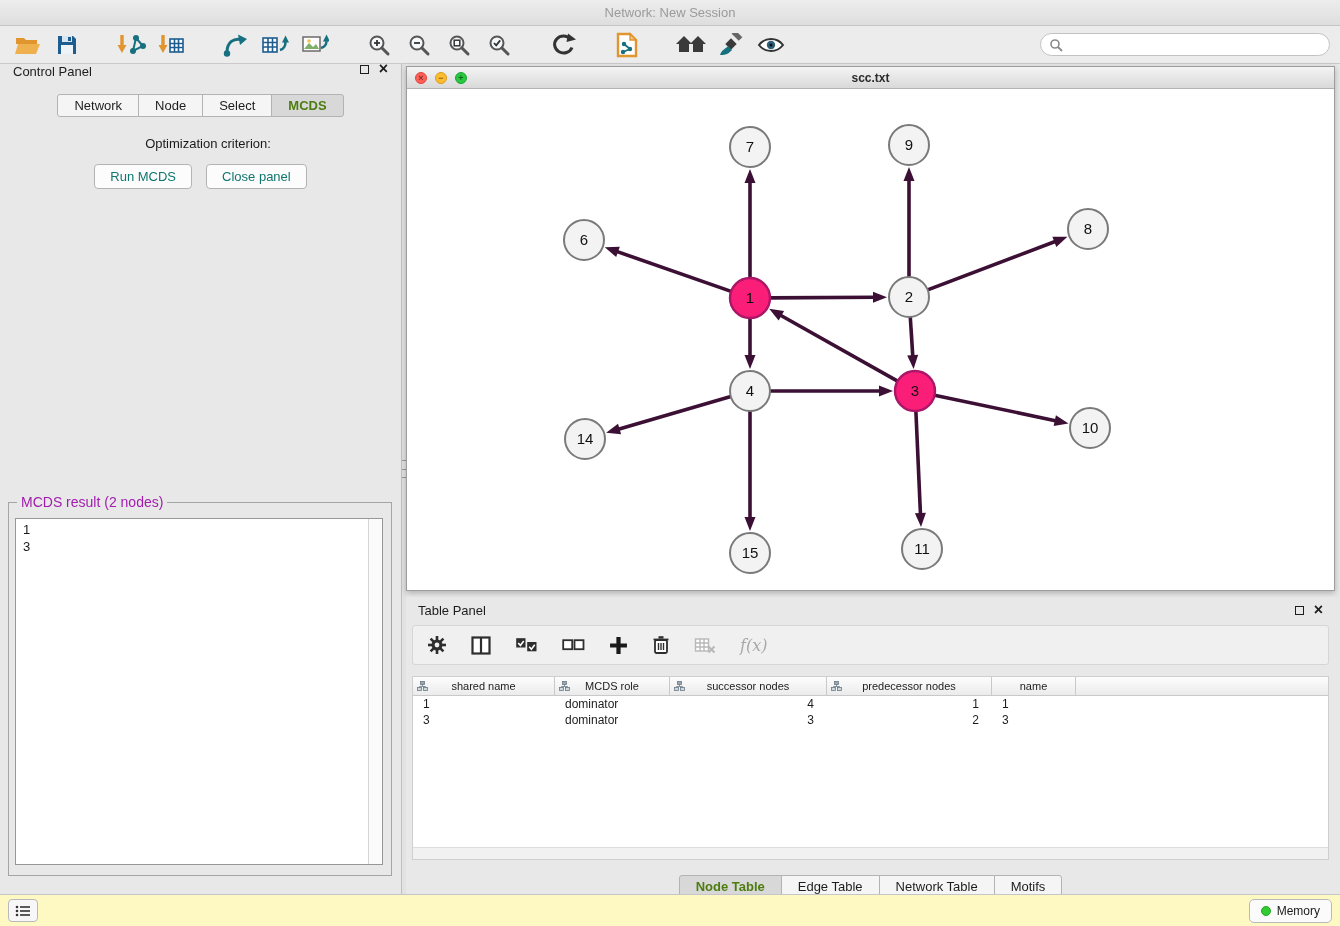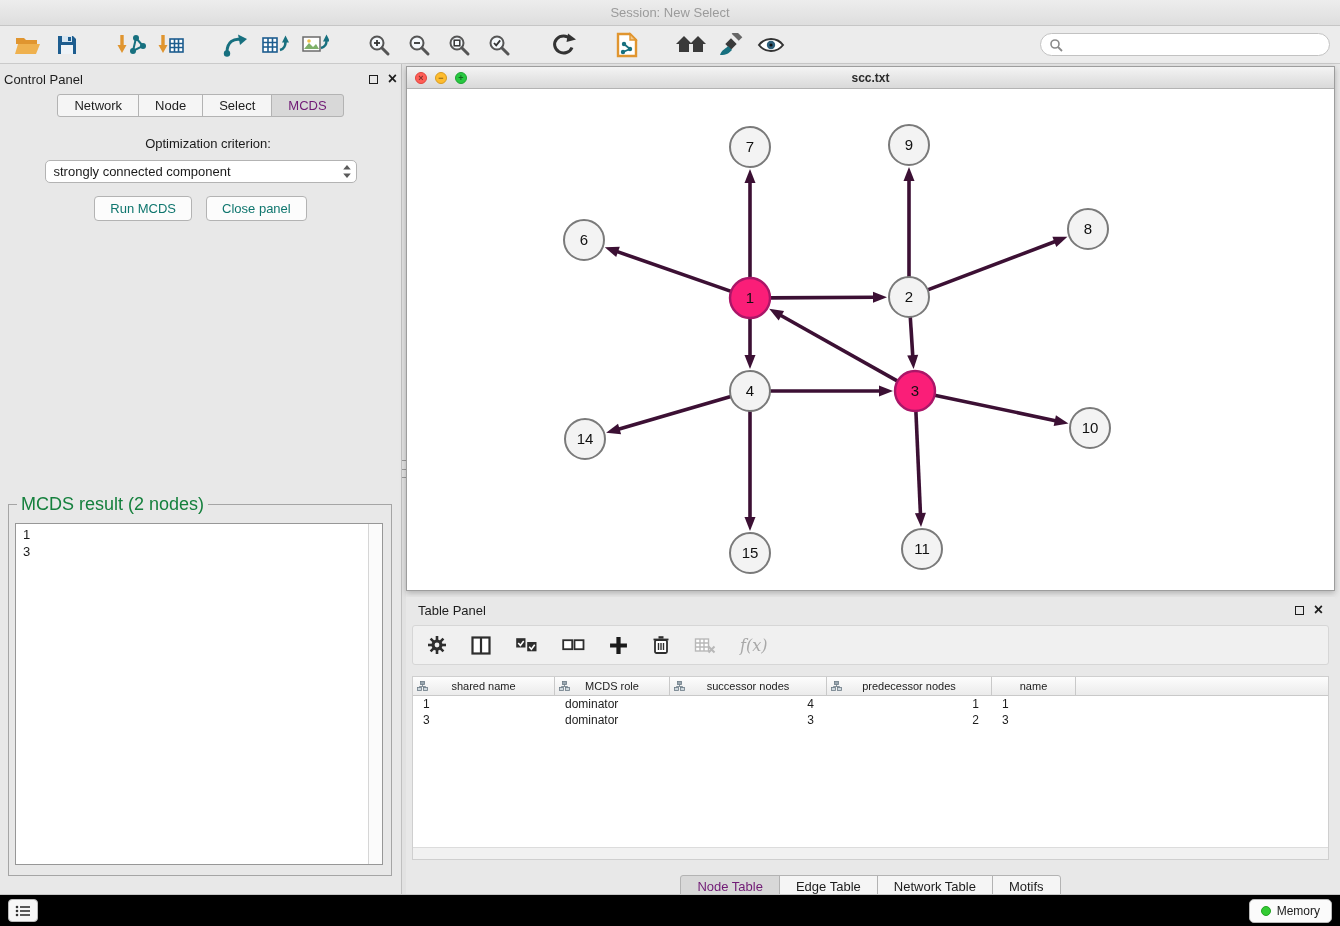--- a/index.html
+++ b/index.html
@@ -19,45 +19,45 @@
   .tb-group { display:flex; align-items:center; margin-right:24px; }
   .tb-btn { width:34px; height:30px; display:flex; align-items:center; justify-content:center; margin-right:6px; border-radius:4px; }
   .tb-btn svg { display:block; }
   .search-box { margin-left:auto; width:290px; height:23px; background:#fff;
     border:1px solid #c2c2c2; border-radius:12px; display:flex; align-items:center; padding:0 8px; }
   .search-box input { border:none; outline:none; flex:1; font-size:12px; margin-left:5px; background:transparent; font-family:"Liberation Sans",sans-serif; }
 
   
   .control-panel { position:absolute; left:0; top:64px; width:402px; height:830px;
     background:#e8e8e8; border-right:1px solid #c0c0c0; }
-  .panel-head { height:30px; display:flex; align-items:center; padding:0 4px; }
+  .panel-head { height:30px; display:flex; align-items:flex-start; padding:0 13px; }
   .panel-title { font-size:13px; color:#1d1d1d; }
   .win-btns { margin-left:auto; display:flex; align-items:center; gap:10px; }
   .win-square { width:9px; height:9px; border:1.5px solid #1d1d1d; display:inline-block; }
   .win-x { font-size:16px; font-weight:bold; color:#1d1d1d; line-height:10px; }
 
   .seg-tabs { display:flex; justify-content:center; }
   .seg-tab { border:1px solid #b3b3b3; background:#f5f5f5; padding:3px 16px; font-size:13px;
     margin-left:-1px; color:#1d1d1d; white-space:nowrap; }
   .seg-tab:first-child { border-radius:3px 0 0 3px; margin-left:0; }
   .seg-tab:last-child { border-radius:0 3px 3px 0; }
-  .seg-tab.active { background:#d8d8d8; color:#701a75; }
+  .seg-tab.active { background:#d8d8d8; color:#4d7c0f;font-weight:bold; }
 
   .opt-label { text-align:center; margin-top:19px; font-size:13px;margin-left:15px; }
   .dropdown { margin:9px auto 0; width:312px; height:23px; background:#fff;
     border:1px solid #b3b3b3; border-radius:5px; display:flex; align-items:center;
     padding:0 4px 0 8px; font-size:13px; }
   .dd-arrows { margin-left:auto; display:flex; align-items:center; }
   .btn-row { display:flex; justify-content:center; gap:14px; margin-top:13px; }
   .push-btn { background:#fcfcfc; border:1px solid #b3b3b3; border-radius:4px;
     padding:4px 15px; font-size:13px; color:#0f766e; }
 
   .result-fieldset { position:absolute; left:8px; top:430px; width:384px; height:382px;
     border:1px solid #a5a5a5; padding:4px; background:#e8e8e8; }
-  .result-fieldset legend { font-size:18px; padding:0 4px; margin-left:4px; color:#15803d; }
+  .result-fieldset legend { font-size:14px; padding:0 4px; margin-left:4px; color:#a21caf; }
   .result-list { position:absolute; left:6px; top:8px; right:8px; bottom:10px;
     background:#fff; border:1px solid #979797; font-size:13px; line-height:17px; padding:2px 0 0 7px; }
   .result-scroll { position:absolute; top:0; right:0; bottom:0; width:14px;
     border-left:1px solid #d6d6d6; background:#fbfbfb; }
 
   .divider { position:absolute; left:402px; top:64px; width:4px; height:830px; background:#e2e2e2; }
   .divider-grip { position:absolute; left:0; top:394px; width:4px; height:22px;
     display:flex; flex-direction:column; justify-content:space-between; padding:2px 0; }
   .divider-grip i { display:block; height:1px; background:#9a9a9a; }
 
@@ -98,32 +98,32 @@
   .trow { display:flex; height:16px; font-size:12px; line-height:16px; color:#1d1d1d; }
   .td { overflow:hidden; white-space:nowrap; }
   .td.a-l { padding-left:10px; text-align:left; }
   .td.a-r { padding-right:13px; text-align:right; }
   .tp-hscroll { position:absolute; left:0; right:0; bottom:0; height:12px;
     background:#f1f1f1; border-top:1px solid #dcdcdc; }
   .tp-tabs { position:absolute; left:0; right:0; top:266px; display:flex; justify-content:center;margin-top:12px; }
 
   
   .statusbar { position:absolute; left:0; top:894px; width:1340px; height:32px;
-    background:#000000; border-top:1px solid #c6c6c6; display:flex; align-items:center; padding:0 8px; }
+    background:#fef9c3; border-top:1px solid #c6c6c6; display:flex; align-items:center; padding:0 8px; }
   .sb-list-btn { width:30px; height:23px; background:#f7f7f7; border:1px solid #b9b9b9;
     border-radius:4px; display:flex; align-items:center; justify-content:center; }
   .memory-btn { margin-left:auto; height:24px; background:#fbfbfb; border:1px solid #b9b9b9;
     border-radius:5px; display:flex; align-items:center; gap:6px; padding:0 11px; font-size:12px; }
   .mem-dot { width:10px; height:10px; border-radius:50%; background:#33cb33; border:1px solid #23a323; }
 </style>
 </head>
 <body>
 
 <div class="titlebar">
-  <span class="titlebar-text">Session: New Select</span>
+  <span class="titlebar-text">Network: New Session</span>
 </div>
 
 <div class="toolbar">
   <div class="tb-group">
     <div class="tb-btn">
       <svg width="27" height="22" viewBox="0 0 27 22">
         <path d="M2 4h8l2 2h11v4H2z" fill="#e0952f"></path>
         <path d="M4 10h22l-4 10H1z" fill="#efb14e"></path>
       </svg>
     </div>
@@ -288,29 +288,20 @@
 
   <div class="seg-tabs">
     <div class="seg-tab">Network</div>
     <div class="seg-tab">Node</div>
     <div class="seg-tab">Select</div>
     <div class="seg-tab active">MCDS</div>
   </div>
 
   <div class="opt-label">Optimization criterion:</div>
 
-  <div class="dropdown">
-    <span>strongly connected component</span>
-    <span class="dd-arrows">
-      <svg width="10" height="15" viewBox="0 0 10 15">
-        <path d="M5 1 L8.8 5.6 H1.2z" fill="#5a5a5a"></path>
-        <path d="M5 14 L1.2 9.4 H8.8z" fill="#5a5a5a"></path>
-      </svg>
-    </span>
-  </div>
 
   <div class="btn-row">
     <button class="push-btn">Run MCDS</button>
     <button class="push-btn">Close panel</button>
   </div>
 
   <fieldset class="result-fieldset">
     <legend>MCDS result (2 nodes)</legend>
     <div class="result-list">
       <div>1</div>

